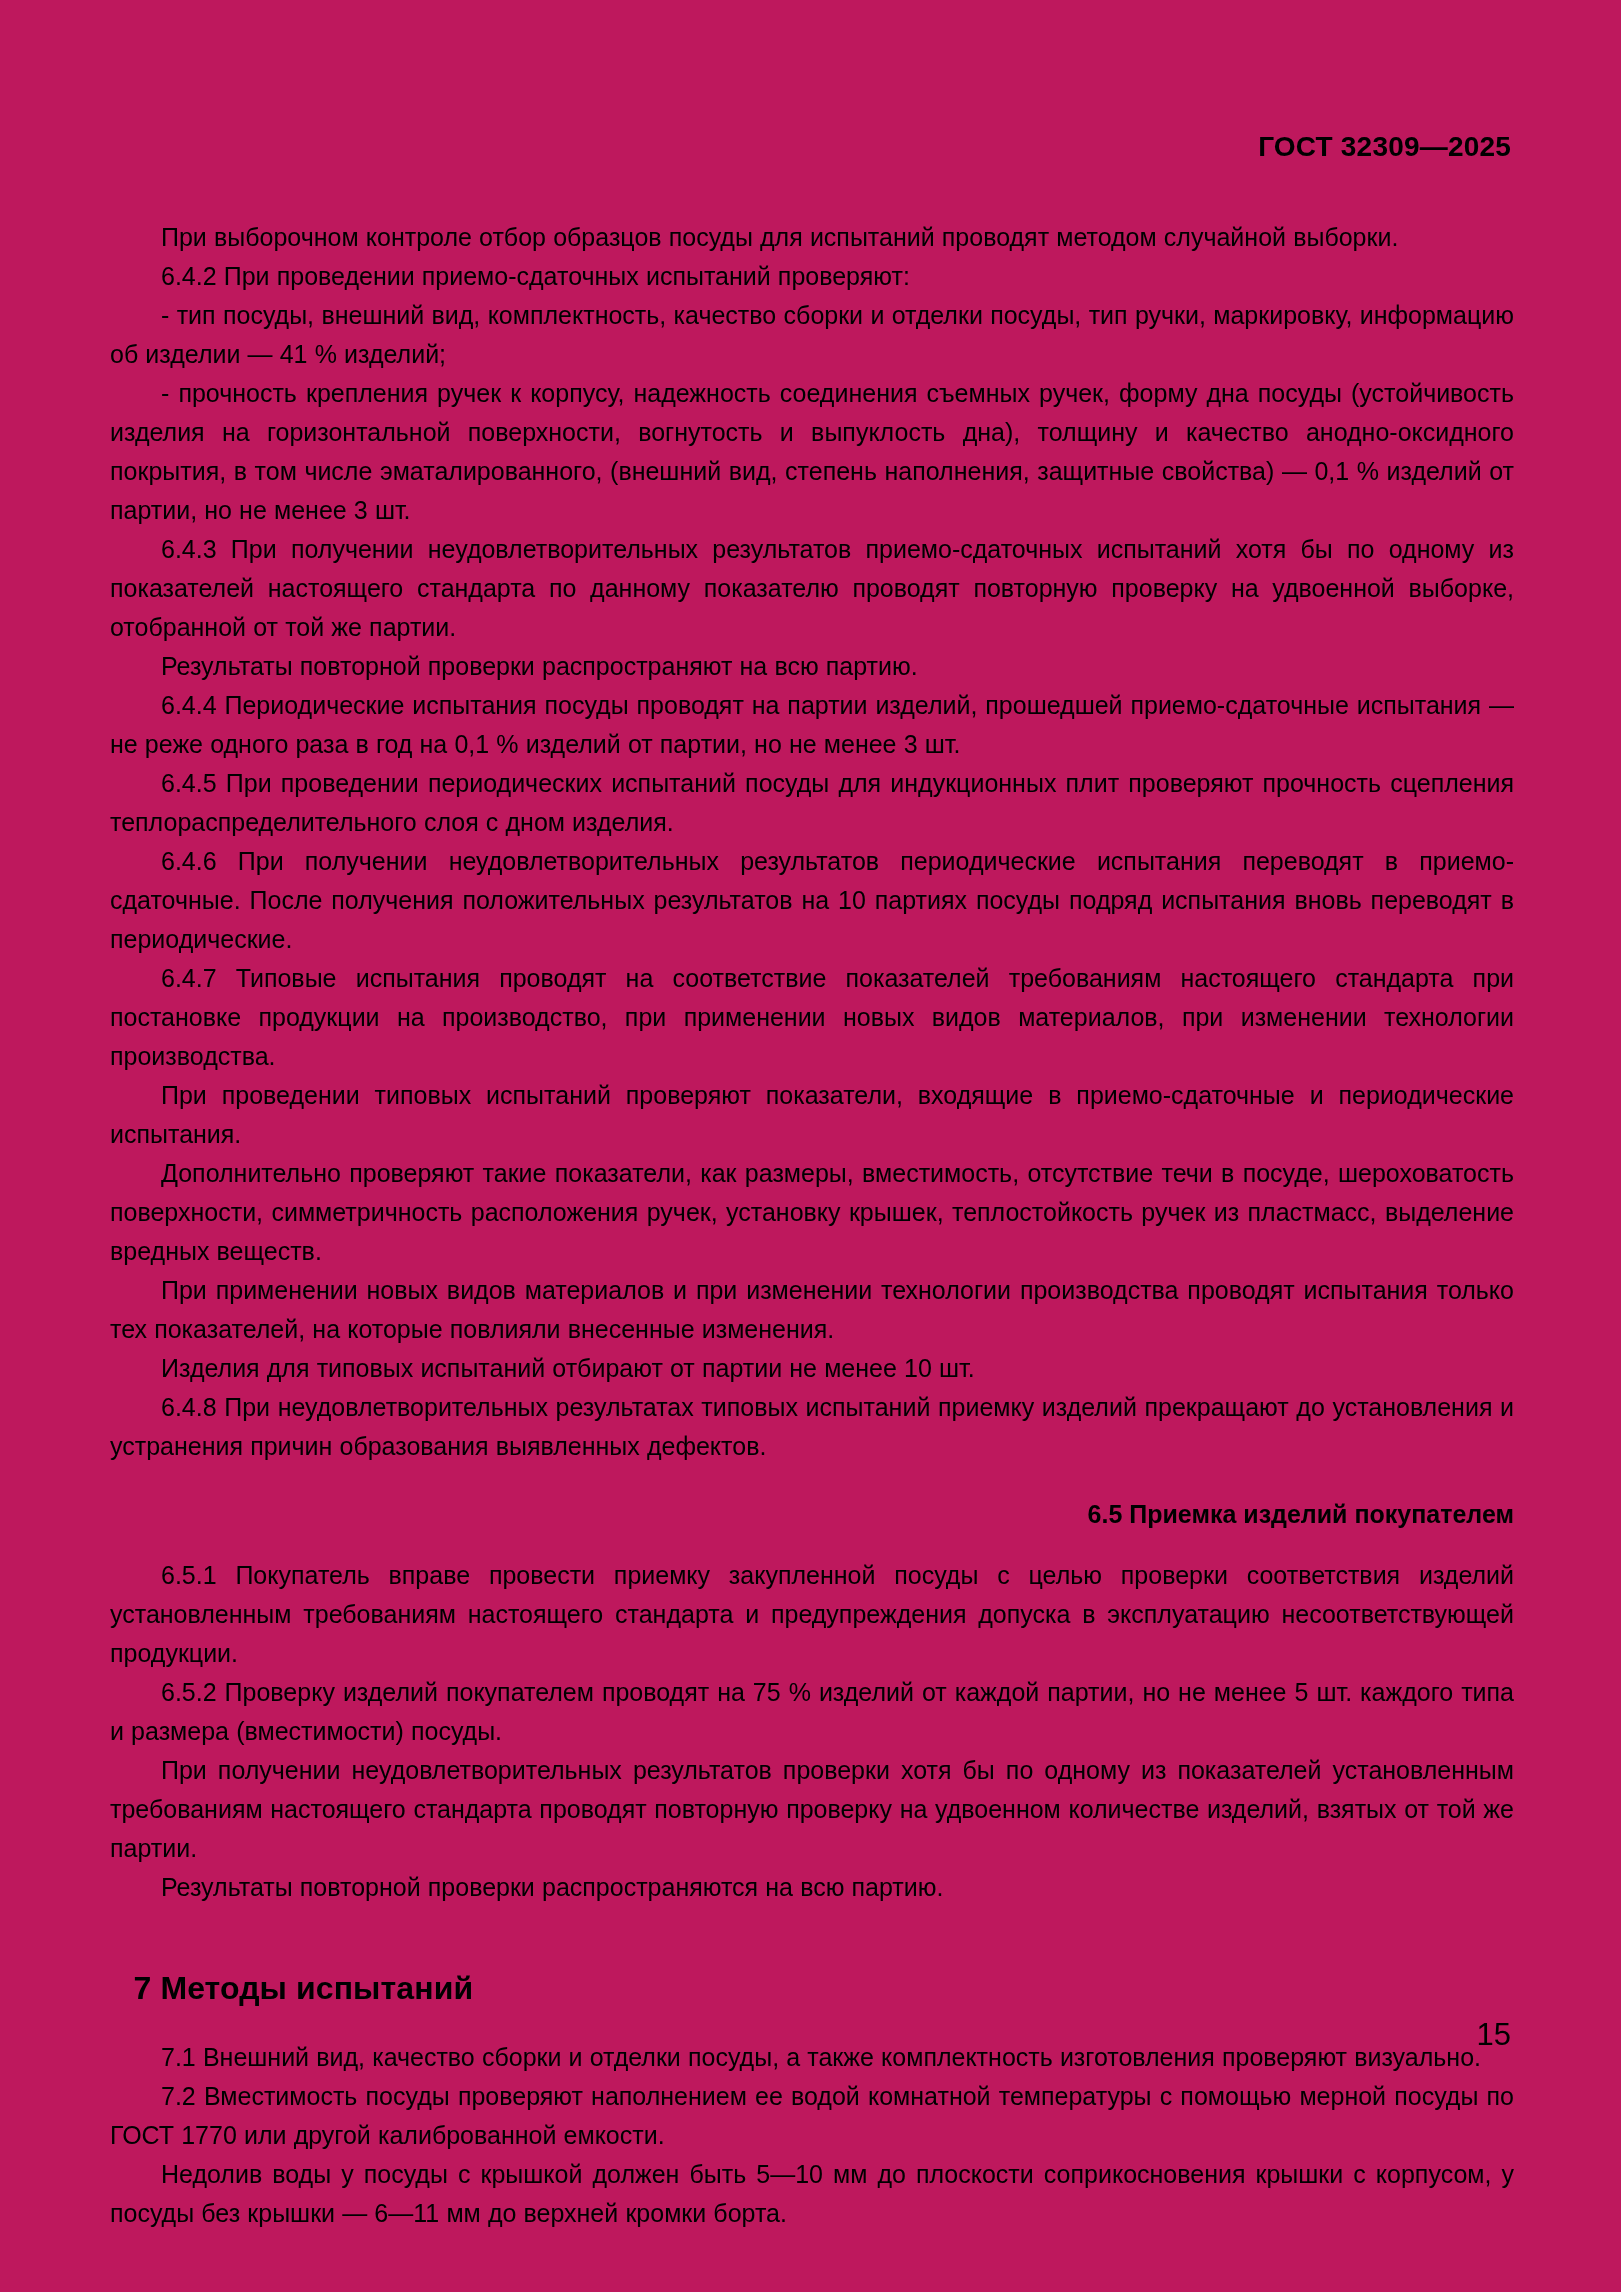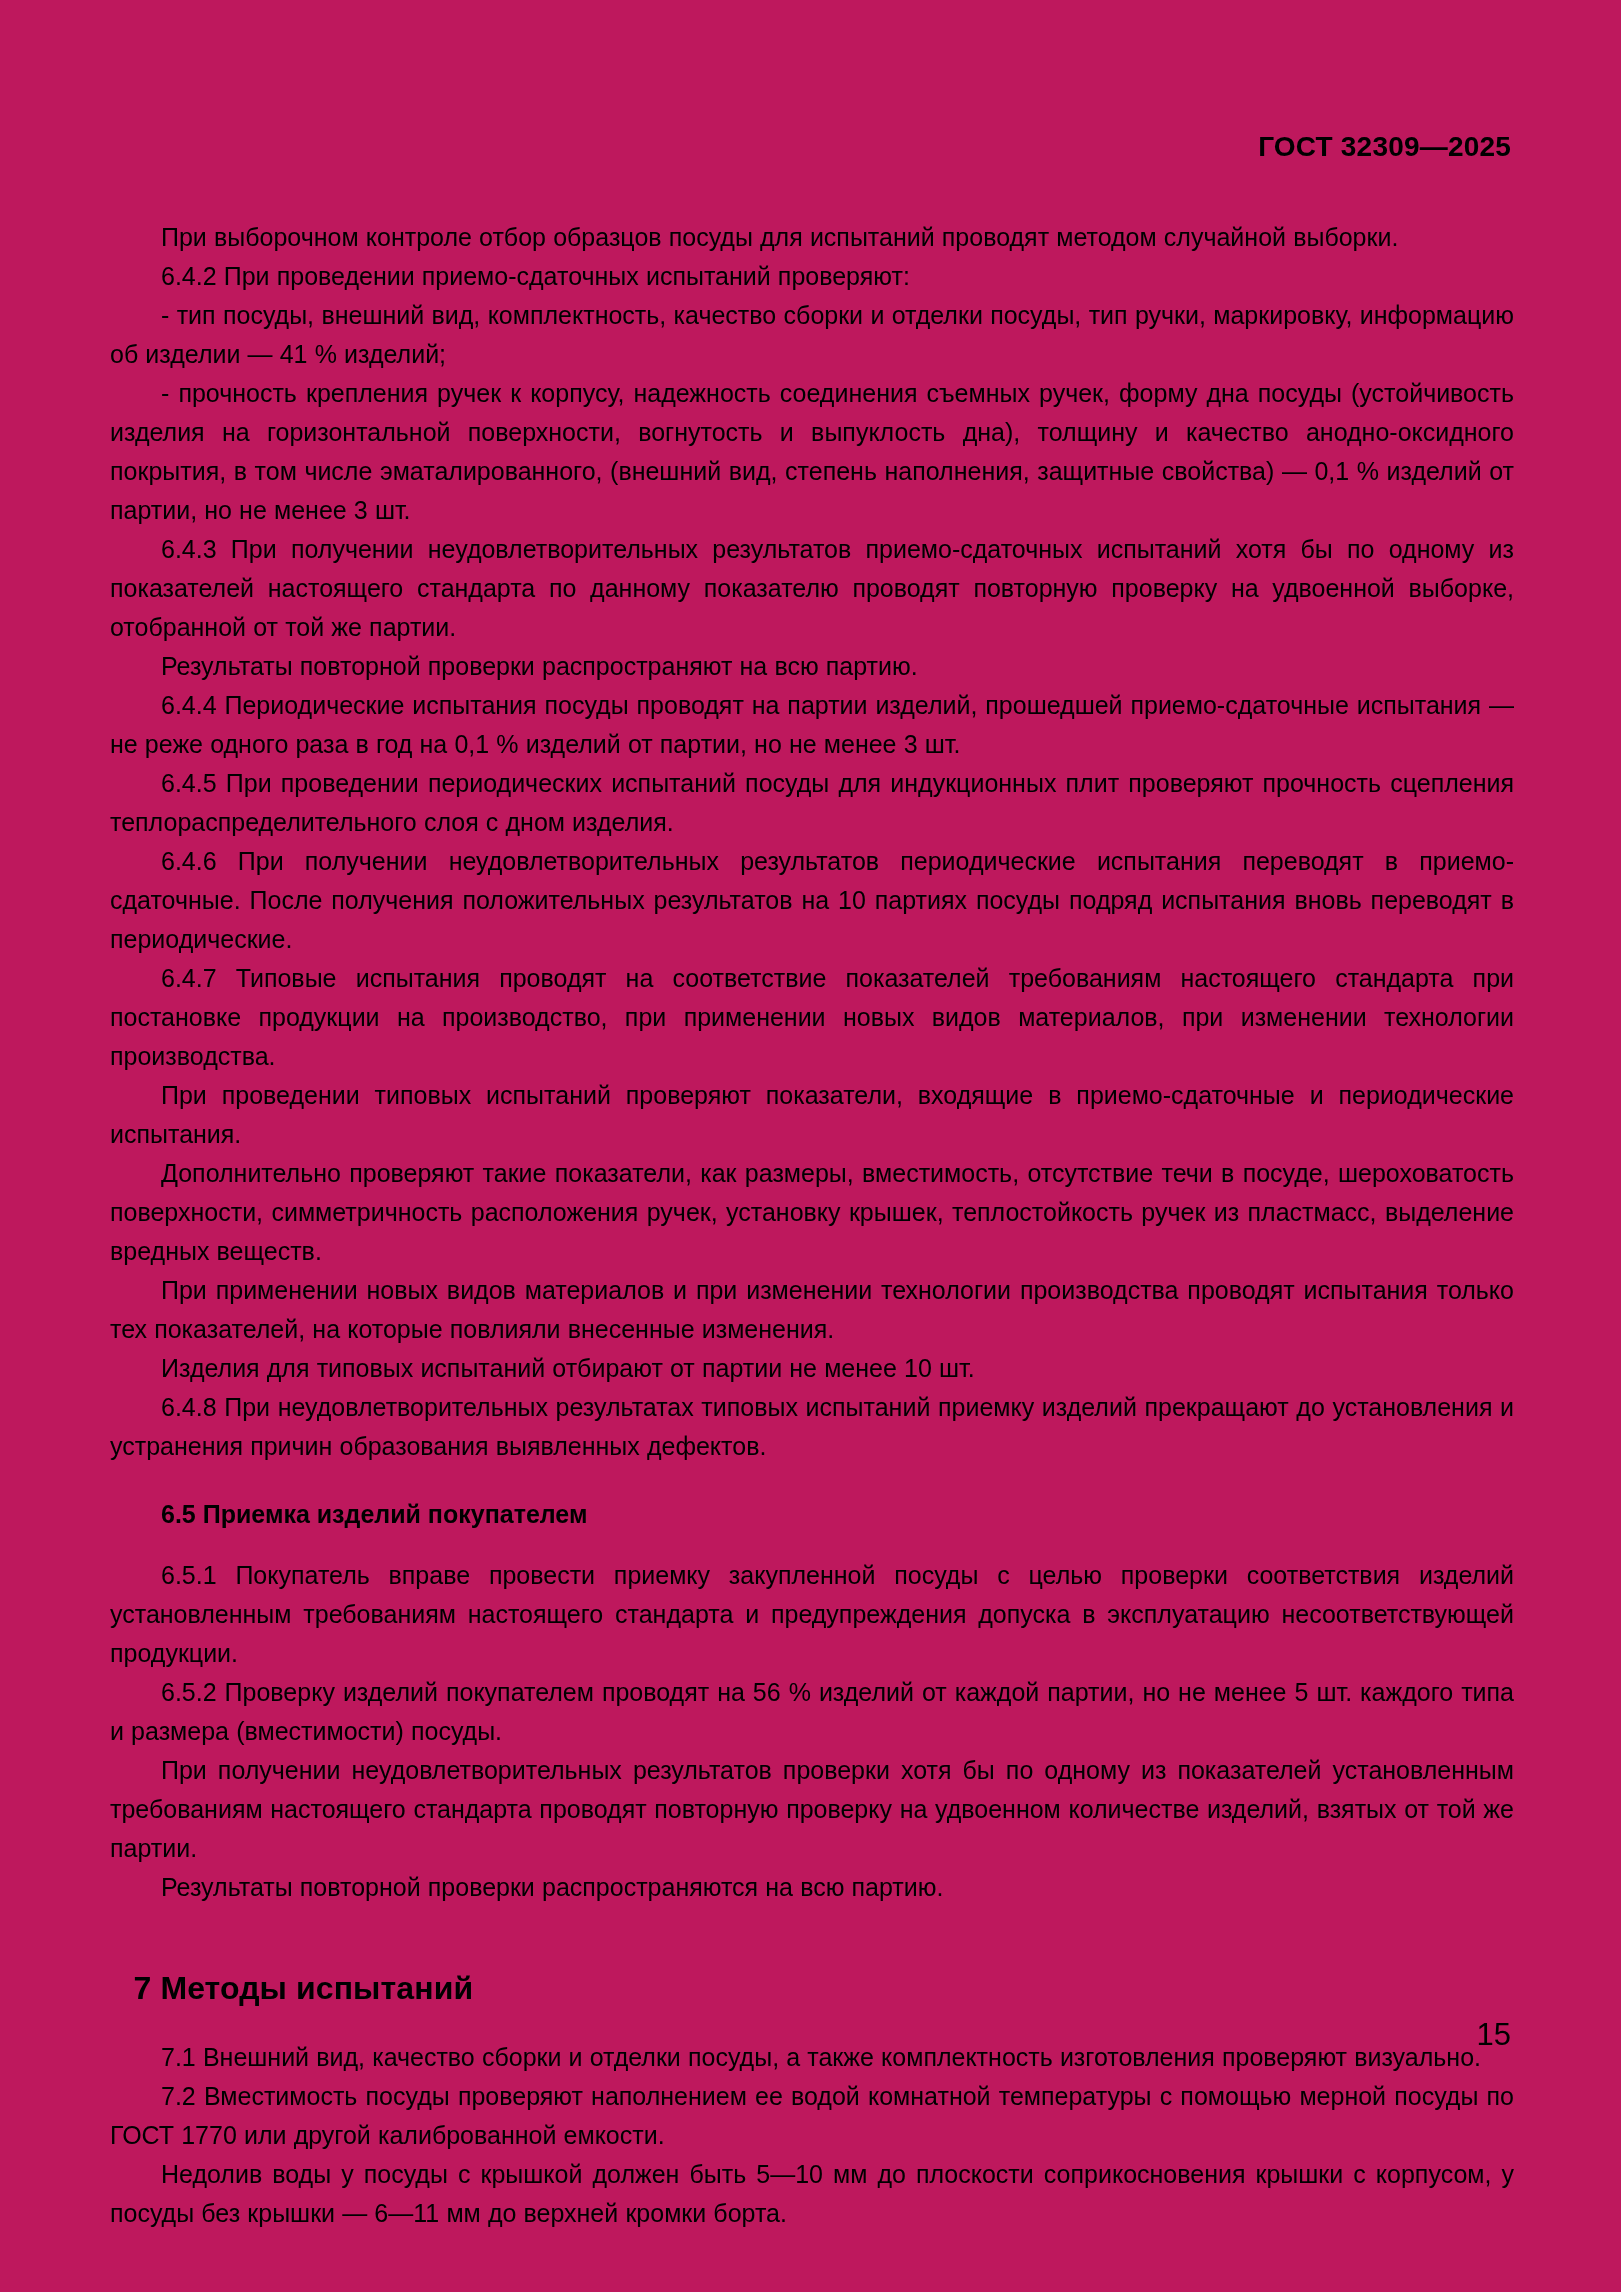--- a/index.html
+++ b/index.html
@@ -60,21 +60,21 @@
     word-spacing: 0.2px;
   }
 
   
   h3.subhead {
     margin: 0;
     font-size: 25px;
     line-height: 39px;
     font-weight: bold;
     text-indent: 51px;
-    text-align: left;
+    text-align: right;
   }
 
   
   h2.clause-head {
     margin: 0;
     font-size: 32px;
     line-height: 41px;
     font-weight: bold;
     text-indent: 23.5px;
     text-align: left;
@@ -128,21 +128,21 @@
     <p class="para">Изделия для типовых испытаний отбирают от партии не менее 10 шт.</p>
     <p class="para">6.4.8 При неудовлетворительных результатах типовых испытаний приемку изделий прекращают до установления и устранения причин образования выявленных дефектов.</p>
 
     <div class="gap-md"></div>
 
     <h3 class="subhead">6.5 Приемка изделий покупателем</h3>
 
     <div class="gap-sm"></div>
 
     <p class="para">6.5.1 Покупатель вправе провести приемку закупленной посуды с целью проверки соответствия изделий установленным требованиям настоящего стандарта и предупреждения допуска в эксплуатацию несоответствующей продукции.</p>
-    <p class="para">6.5.2 Проверку изделий покупателем проводят на 56 % изделий от каждой партии, но не менее 5 шт. каждого типа и размера (вместимости) посуды.</p>
+    <p class="para">6.5.2 Проверку изделий покупателем проводят на 75 % изделий от каждой партии, но не менее 5 шт. каждого типа и размера (вместимости) посуды.</p>
     <p class="para">При получении неудовлетворительных результатов проверки хотя бы по одному из показателей установленным требованиям настоящего стандарта проводят повторную проверку на удвоенном количестве изделий, взятых от той же партии.</p>
     <p class="para">Результаты повторной проверки распространяются на всю партию.</p>
 
     <div class="gap-xl"></div>
 
     <h2 class="clause-head">7 Методы испытаний</h2>
 
     <div class="gap-md"></div>
 
     <p class="para">7.1 Внешний вид, качество сборки и отделки посуды, а также комплектность изготовления проверяют визуально.</p>

